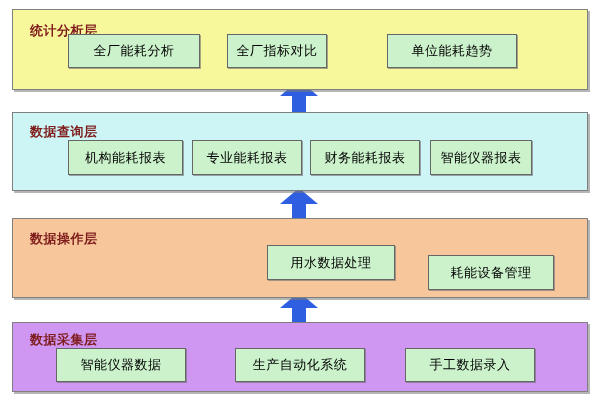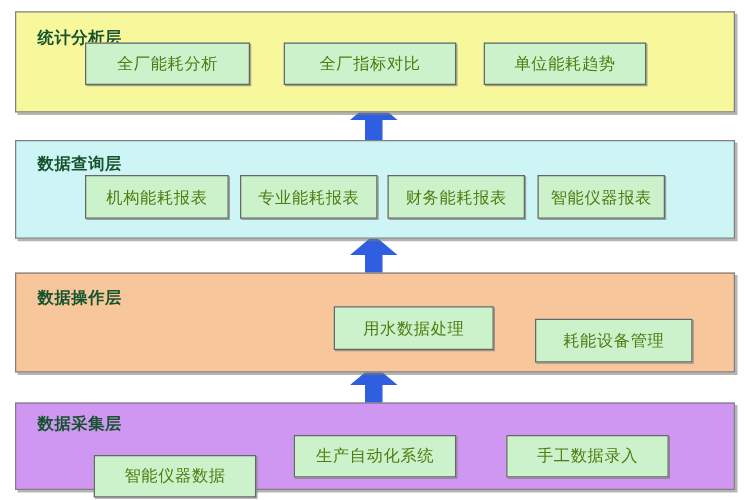--- a/index.html
+++ b/index.html
@@ -23,36 +23,36 @@
   .layer {
     position: absolute;
     box-sizing: border-box;
     border: 1px solid #808080;
     box-shadow: 2px 2px 0 0 rgba(120,120,120,0.55);
   }
   .layer-title {
     position: absolute;
     font-size: 13px;
     font-weight: bold;
-    color: #14532d;
+    color: #7f1d1d;
     letter-spacing: 0.5px;
     white-space: nowrap;
     line-height: 1;
   }
   .node {
     position: absolute;
     box-sizing: border-box;
     background: #ccf2cc;
     border: 1px solid #666666;
     box-shadow: 1px 1px 0 0 rgba(110,110,110,0.6);
     display: flex;
     align-items: center;
     justify-content: center;
     font-size: 13px;
-    color: #4d7c0f;
+    color: #000000;
     white-space: nowrap;
     letter-spacing: 0.5px;
   }
   .arrow {
     position: absolute;
     overflow: visible;
   }
 </style>
 </head>
 <body>
@@ -65,21 +65,21 @@
       <polygon points="19,0 38,16 26,16 26,32 12,32 12,16 0,16" fill="#2f5fe0"></polygon>
     </svg>
     <svg class="arrow" width="38" height="33" style="left: 280px; top: 292px;">
       <polygon points="19,0 38,16 26,16 26,33 12,33 12,16 0,16" fill="#2f5fe0"></polygon>
     </svg>
     <div class="layer" style="left: 12px; top: 9px; width: 576px; height: 81px; background: rgb(247, 247, 156); border-color: rgb(128, 128, 128);"></div>
     <div class="layer-title" style="left: 30px; top: 24px;">统计分析层</div>
     <div class="node" style="left: 68px; top: 34px; width: 132px; height: 34px; background: rgb(204, 242, 204); border-color: rgb(102, 102, 102);">
       <span>全厂能耗分析</span>
     </div>
-    <div class="node" style="left: 227px; top: 34px; width: 138px; height: 34px; background: rgb(204, 242, 204); border-color: rgb(102, 102, 102);">
+    <div class="node" style="left: 227px; top: 34px; width: 100px; height: 34px; background: rgb(204, 242, 204); border-color: rgb(102, 102, 102);">
       <span>全厂指标对比</span>
     </div>
     <div class="node" style="left: 387px; top: 34px; width: 130px; height: 34px; background: rgb(204, 242, 204); border-color: rgb(102, 102, 102);">
       <span>单位能耗趋势</span>
     </div>
     <div class="layer" style="left: 12px; top: 112px; width: 576px; height: 79px; background: rgb(205, 245, 245); border-color: rgb(128, 128, 128);"></div>
     <div class="layer-title" style="left: 30px; top: 125px;">数据查询层</div>
     <div class="node" style="left: 68px; top: 140px; width: 115px; height: 35px; background: rgb(204, 242, 204); border-color: rgb(102, 102, 102);">
       <span>机构能耗报表</span>
     </div>
@@ -95,21 +95,21 @@
     <div class="layer" style="left: 12px; top: 218px; width: 576px; height: 80px; background: rgb(247, 199, 155); border-color: rgb(128, 128, 128);"></div>
     <div class="layer-title" style="left: 30px; top: 232px;">数据操作层</div>
     <div class="node" style="left: 267px; top: 245px; width: 128px; height: 35px; background: rgb(204, 242, 204); border-color: rgb(102, 102, 102);">
       <span>用水数据处理</span>
     </div>
     <div class="node" style="left: 428px; top: 255px; width: 126px; height: 35px; background: rgb(204, 242, 204); border-color: rgb(102, 102, 102);">
       <span>耗能设备管理</span>
     </div>
     <div class="layer" style="left: 12px; top: 322px; width: 576px; height: 70px; background: rgb(207, 150, 242); border-color: rgb(128, 128, 128);"></div>
     <div class="layer-title" style="left: 30px; top: 333px;">数据采集层</div>
-    <div class="node" style="left: 75px; top: 348px; width: 130px; height: 34px; background: rgb(204, 242, 204); border-color: rgb(102, 102, 102); margin-top: 16px;">
+    <div class="node" style="left: 56px; top: 348px; width: 130px; height: 34px; background: rgb(204, 242, 204); border-color: rgb(102, 102, 102);">
       <span>智能仪器数据</span>
     </div>
     <div class="node" style="left: 235px; top: 348px; width: 130px; height: 34px; background: rgb(204, 242, 204); border-color: rgb(102, 102, 102); justify-content: center;">
       <span>生产自动化系统</span>
     </div>
     <div class="node" style="left: 405px; top: 348px; width: 130px; height: 34px; background: rgb(204, 242, 204); border-color: rgb(102, 102, 102); justify-content: center;">
       <span>手工数据录入</span>
     </div>
   </div>
 

